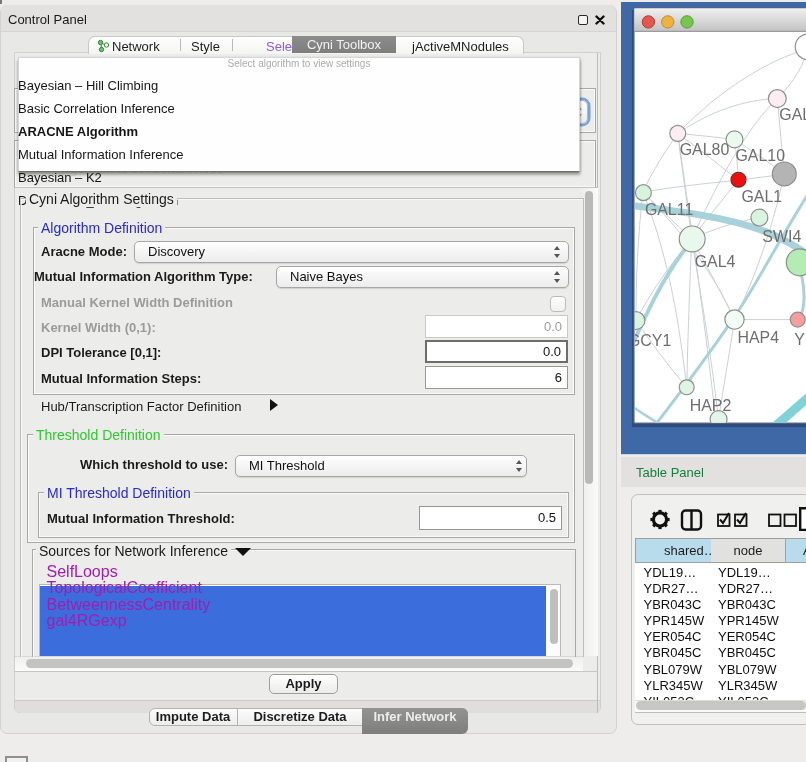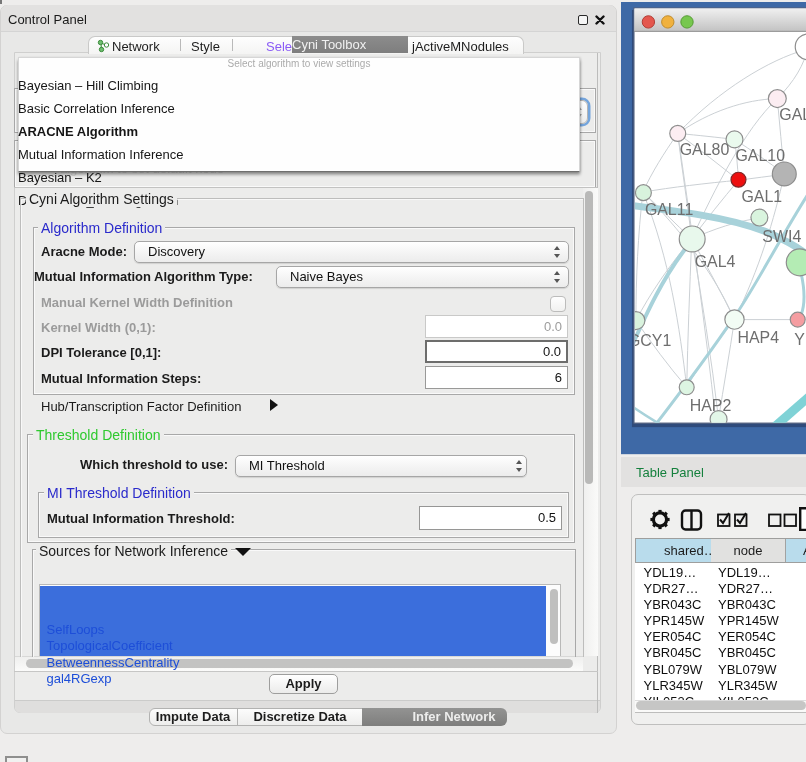--- a/index.html
+++ b/index.html
@@ -39,21 +39,21 @@
 <div class="abs" style="left:232px;top:39px;width:1px;height:12px;background:#b9b9b9;"></div>
 <svg class="abs" style="left:97px;top:39px;" width="13" height="14" viewBox="0 0 13 14">
   <path d="M3.5 4 L8 5.5 M4 5 L4.5 10" stroke="#4a9b4a" stroke-width="1.2"></path>
   <circle cx="3.5" cy="3.5" r="2.2" fill="#6fbf6f" stroke="#3c8a3c" stroke-width="1"></circle>
   <circle cx="9.5" cy="6" r="2.2" fill="#fff" stroke="#3c8a3c" stroke-width="1"></circle>
   <circle cx="4.5" cy="10.5" r="2.2" fill="#6fbf6f" stroke="#3c8a3c" stroke-width="1"></circle>
 </svg>
 <div class="abs" style="left:112px;top:39px;font-size:13px;color:#1d1d1d;">Network</div>
 <div class="abs" style="left:191px;top:39px;font-size:13px;color:#1d1d1d;">Style</div>
 <div class="abs" style="left:246px;top:39px;font-size:13px;color:#8b5cf6;margin-left:20px;">Select</div>
-<div class="abs" style="left:292px;top:36px;width:116px;height:17px;background:linear-gradient(#8c8c8c,#7e7e7e);color:#f1f1f1;font-size:13px;line-height:17px;">Cyni Toolbox</div>
+<div class="abs" style="left:292px;top:36px;width:104px;height:17px;background:linear-gradient(#8c8c8c,#7e7e7e);color:#f1f1f1;font-size:13px;text-align:center;line-height:17px;">Cyni Toolbox</div>
 <div class="abs" style="left:412px;top:39px;font-size:13px;color:#1d1d1d;">jActiveMNodules</div>
 
 <div class="gbox" style="left:14px;top:88px;width:580px;height:43px;"></div>
 <div class="abs" style="left:22px;top:100px;width:566px;height:24px;border:1px solid #b5b5b5;border-radius:6px;background:linear-gradient(#fdfdfd,#ededed);box-shadow:0 0 0 2.5px rgba(88,148,216,0.8);box-sizing:border-box;"></div>
 <div class="spin" style="left:576px;top:106px;opacity:0.5;"></div>
 <div class="gbox" style="left:14px;top:140px;width:580px;height:46px;"></div>
 <div class="abs" style="left:60px;top:161px;font-size:13px;color:#d2d2d1;">algorithm to set default node</div>
 
 <div class="abs" style="left:18px;top:57px;width:562px;height:115px;background:#fefefe;border:1px solid #d6d6d6;border-bottom:1px solid #6f6f6e;box-shadow:0 2.5px 3px rgba(0,0,0,0.42),1px 0 2px rgba(0,0,0,0.10);box-sizing:border-box;"></div>
 <div class="abs" style="left:18px;top:58px;width:562px;text-align:center;font-size:10px;color:#ababab;">Select algorithm to view settings</div>
@@ -121,30 +121,30 @@
 
 <div class="abs" style="left:32px;top:549px;width:542px;height:107px;border:1px solid #a8a8a8;border-bottom:none;box-shadow:inset 1px 1px 0 rgba(255,255,255,0.7);"></div>
 <div class="gtitle" style="left:36px;top:543px;color:#1b1b1b;">Sources for Network Inference</div>
 <svg class="abs" style="left:235px;top:548px;" width="16" height="8" viewBox="0 0 16 8">
     <path d="M0 0 L16 0 L8 8 Z" fill="#111"></path>
   </svg>
 <div class="lbl" style="position:absolute;left:45px;top:565px;margin-top:19px;">Data Attributes</div>
 
 <div class="abs" style="left:39px;top:584px;width:522px;height:72px;background:#fcfcfc;border:1px solid #b9b9b8;border-bottom:none;box-sizing:border-box;"></div>
 <div class="abs" style="left:40px;top:585.5px;width:505.5px;height:70.5px;background:#3b6edc;"></div>
-<div class="abs" style="left:46.5px;top:622px;font-size:13px;color:#1d4ed8;line-height:16.4px;white-space:nowrap;">SelfLoops<br>TopologicalCoefficient<br>BetweennessCentrality<br>gal4RGexp</div>
+<div class="abs" style="left:46.5px;top:564px;font-size:16px;color:#a21caf;line-height:16.4px;white-space:nowrap;">SelfLoops<br>TopologicalCoefficient<br>BetweennessCentrality<br>gal4RGexp</div>
 <div class="abs" style="left:549.5px;top:589px;width:8px;height:55px;background:#bfbfbe;border-radius:4px;"></div>
 
 <div class="abs" style="left:269px;top:674px;width:69px;height:20px;background:linear-gradient(#ffffff,#ebebea);border:1px solid #9e9e9d;border-radius:5px;box-sizing:border-box;text-align:center;font-size:13px;font-weight:bold;color:#1b1b1b;line-height:18px;">Apply</div>
 
 <div class="abs" style="left:149px;top:708px;width:319px;height:18px;background:linear-gradient(#fcfcfc,#ededec);border:1px solid #b2b2b1;border-radius:6px;box-sizing:border-box;"></div>
 <div class="abs" style="left:237px;top:708px;width:1px;height:18px;background:#b2b2b1;"></div>
 <div class="abs" style="left:149px;top:708px;width:88px;height:18px;font-size:13px;font-weight:bold;color:#1d1d1d;text-align:center;line-height:17px;">Impute Data</div>
 <div class="abs" style="left:238px;top:708px;width:124px;height:18px;font-size:13px;font-weight:bold;color:#1d1d1d;text-align:center;line-height:17px;">Discretize Data</div>
-<div class="abs" style="left:362px;top:708px;width:106px;height:18px;background:linear-gradient(#939392,#7e7e7d);border-radius:0 6px 6px 0;font-size:13px;font-weight:bold;color:#ededec;text-align:center;line-height:17px;padding-left:39px;">Infer Network</div>
+<div class="abs" style="left:362px;top:708px;width:106px;height:26px;background:linear-gradient(#939392,#7e7e7d);border-radius:0 6px 6px 0;font-size:13px;font-weight:bold;color:#ededec;text-align:center;line-height:17px;">Infer Network</div>
 
 <div class="abs" style="left:5px;top:756px;width:19px;height:14px;border:2px solid #8f8f8e;background:#f1f1f0;"></div>
 
 <div class="abs" style="left:621px;top:2px;width:185px;height:453px;background:#3e69a6;"></div>
 <svg class="abs" style="left:621px;top:2px;" width="185" height="453" viewBox="621 2 806 455" preserveAspectRatio="xMinYMin slice">
 
   <rect x="632" y="10" width="208" height="419" fill="#2c4470" opacity="0.8"></rect>
   <g>
     <rect x="634" y="8" width="200" height="417" fill="#ffffff" stroke="#51607e" stroke-width="1.2"></rect>
     <rect x="634.5" y="8.5" width="199" height="23" fill="url(#tbg)"></rect>

